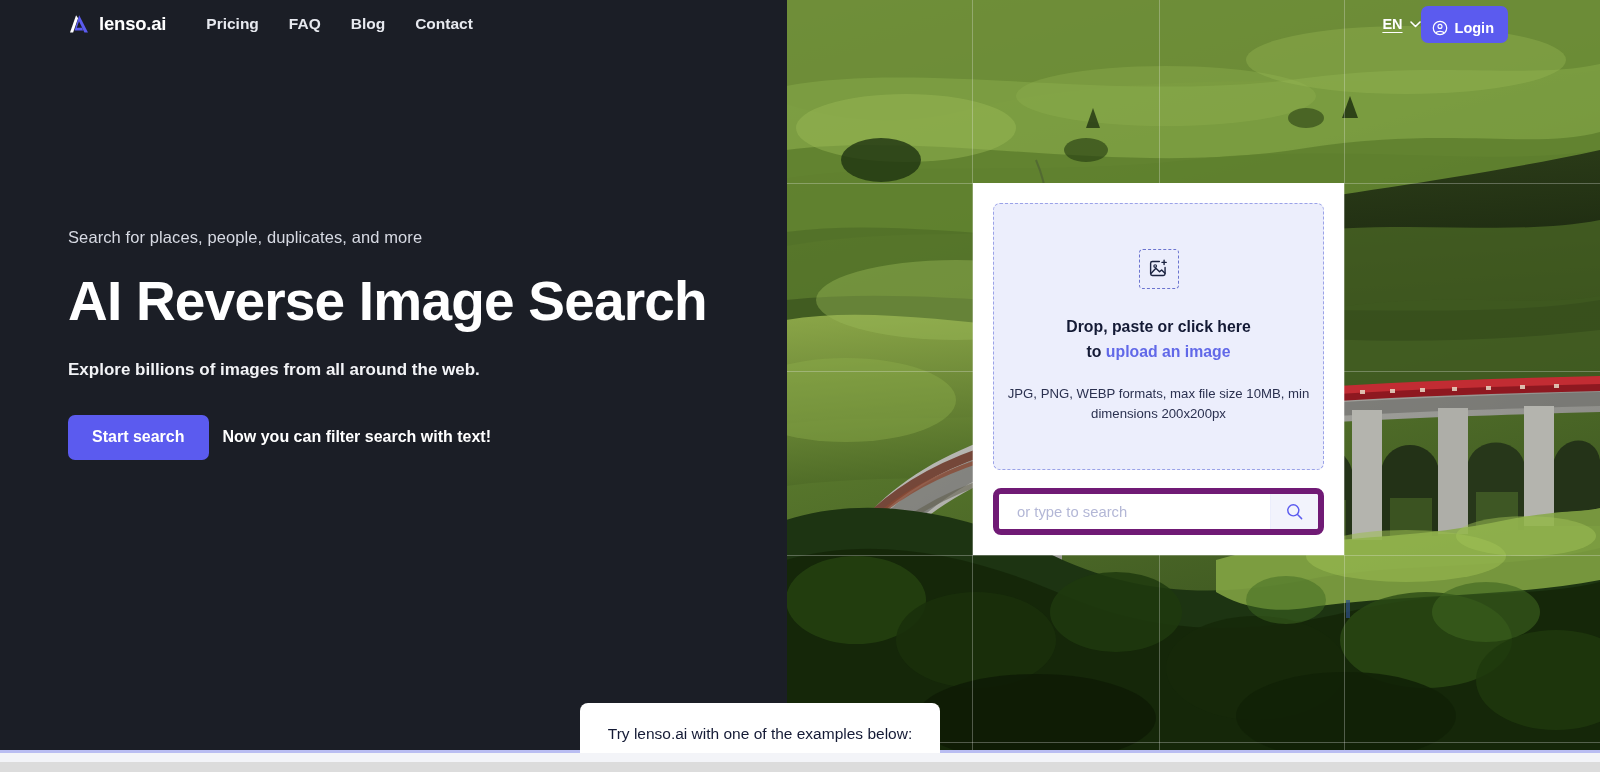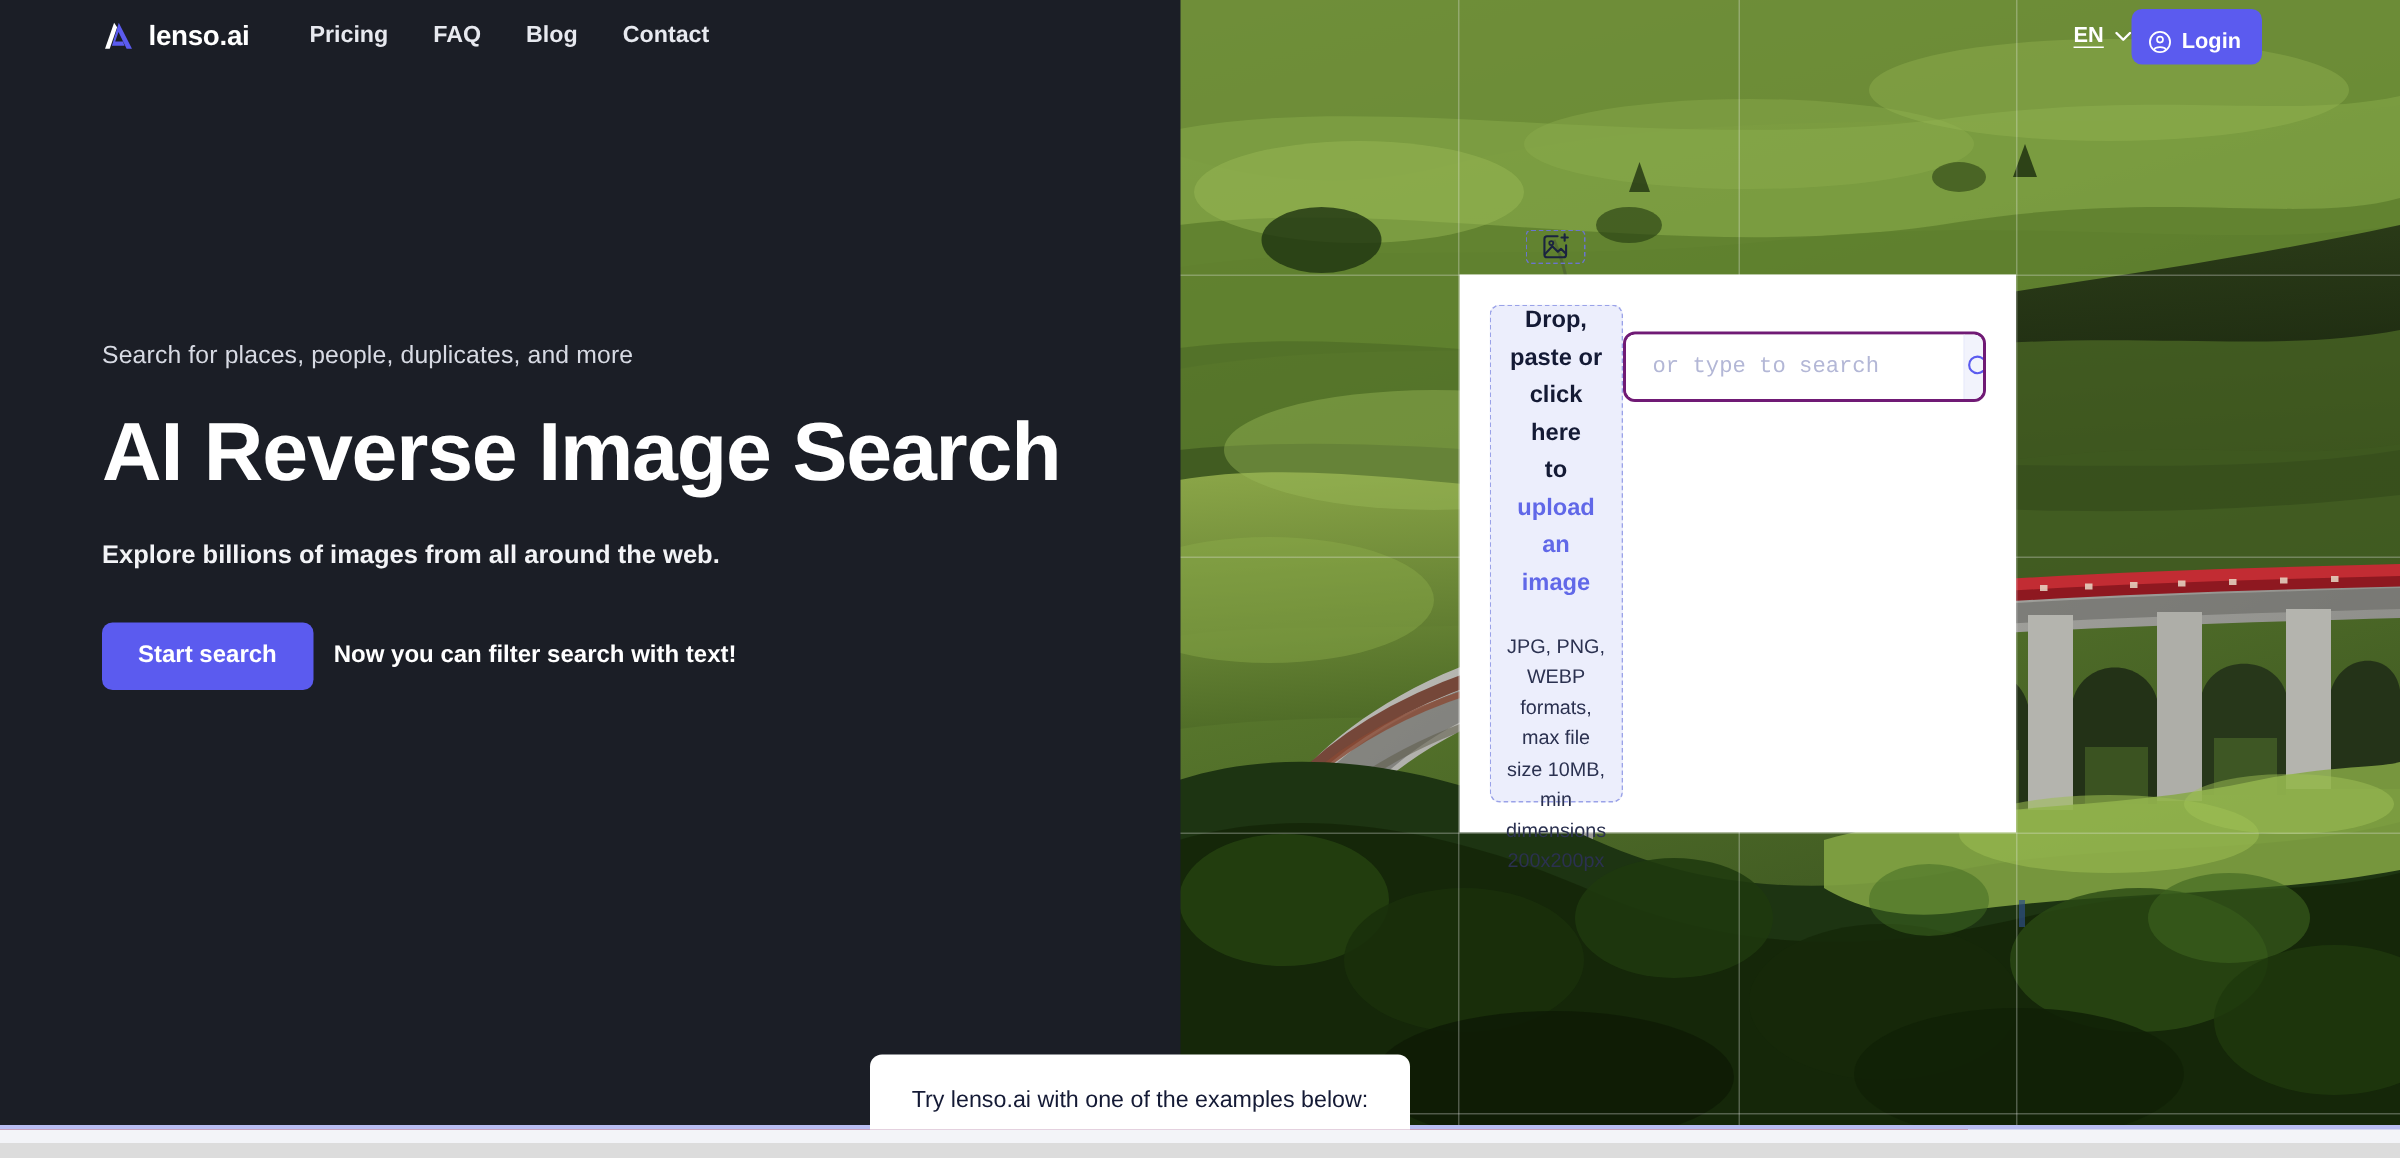--- a/index.html
+++ b/index.html
@@ -9,21 +9,21 @@
     height: 772px;
     overflow: hidden;
     font-family: "Liberation Sans", sans-serif;
     background: #eef0f3;
   }
 
   .page {
     position: relative;
     width: 1312px;
     height: 772px;
-    background: #b91c1c;
+    background: #4d7c0f;
   }
 
   
   .hero-photo {
     position: absolute;
     left: 786px;
     top: 0;
     width: 814px;
     height: 750px;
     overflow: hidden;
@@ -210,21 +210,21 @@
   .upload-card {
     position: absolute;
     left: 973px;
     top: 183px;
     width: 371px;
     height: 372px;
     background: #ffffff;
     z-index: 9;
     padding: 20px;
     display: flex;
-    flex-direction: row;
+    flex-direction: column;
     justify-content: center;
   }
   .dropzone {
     flex: 1;
     background: #eceefc;
     border: 1.5px dashed #9aa2e8;
     border-radius: 7px;
     display: flex;
     flex-direction: column;
     align-items: center;
@@ -254,24 +254,23 @@
     color: #2b3150;
     font-size: 13.2px;
     font-weight: 400;
     text-align: center;
     line-height: 1.55;
   }
   .search-row {
     margin-top: 18px;
     display: flex;
     height: 47px;
-    border: 2px solid #701a75;
+    border: 6px solid #701a75;
     border-radius: 8px;
     overflow: hidden;
-    font-family: Liberation Mono, monospace;
   }
   .search-input {
     flex: 1;
     border: none;
     outline: none;
     padding: 0 18px;
     font-family: inherit;
     font-size: 14.8px;
     color: #2b3150;
     background: #ffffff;

